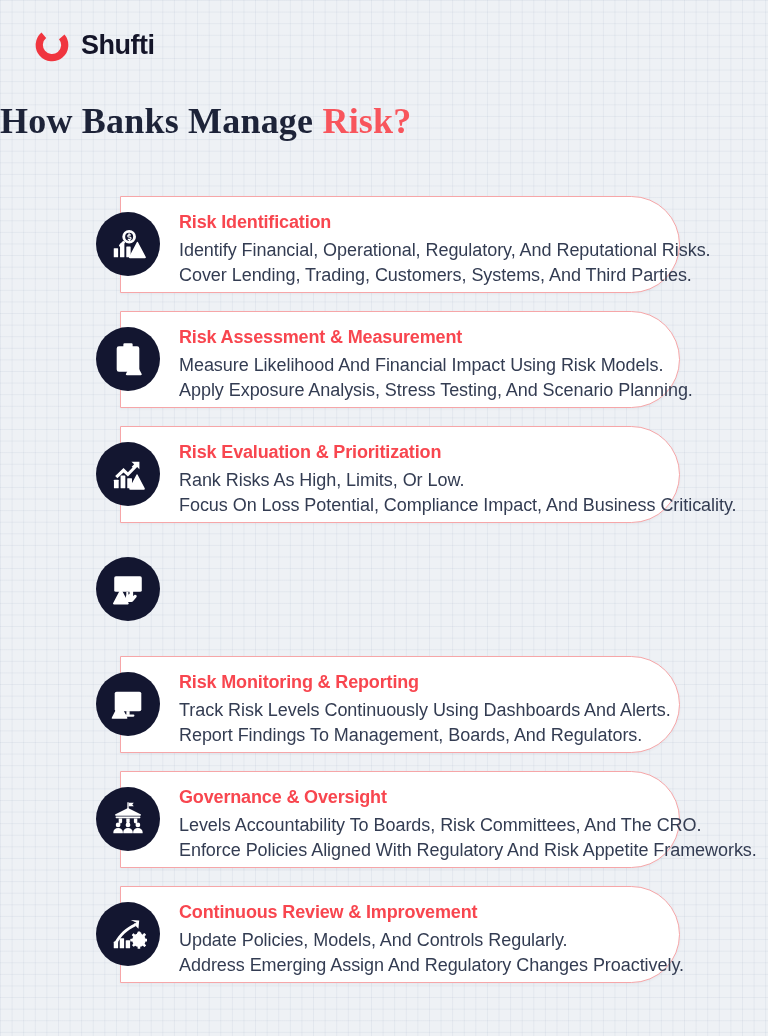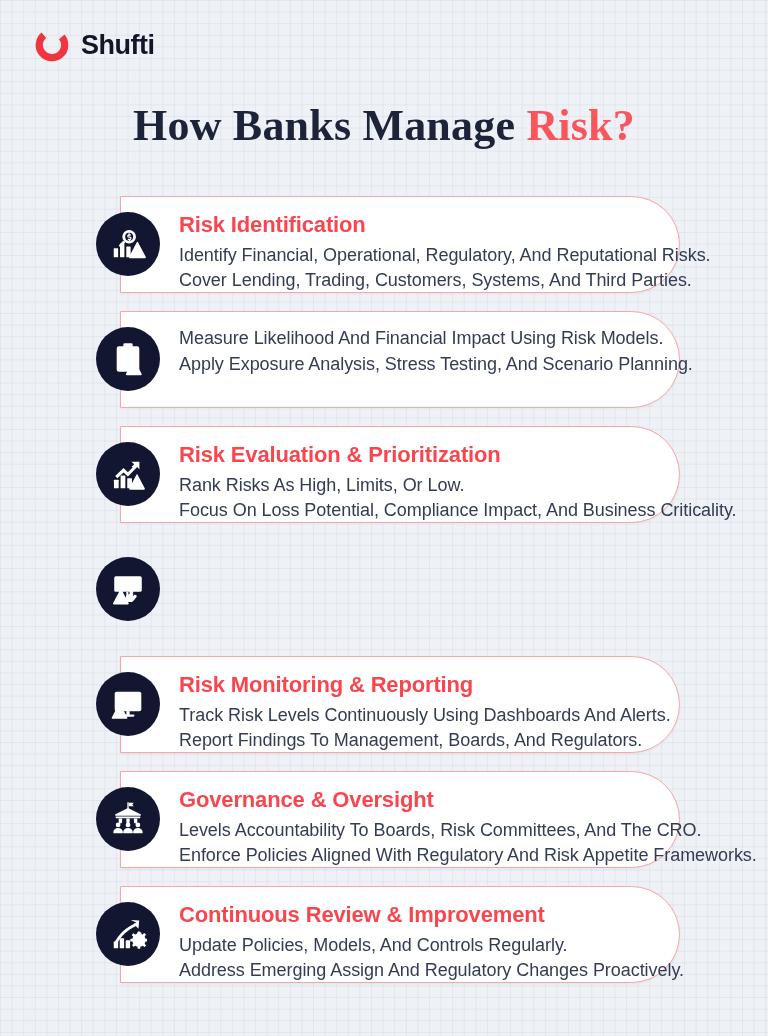--- a/index.html
+++ b/index.html
@@ -53,23 +53,23 @@
     letter-spacing: -0.5px;
     line-height: 1;
   }
 
   
   .page-title {
     position: absolute;
     top: 100px;
     left: 0;
     width: 768px;
-    text-align: center;
+    text-align: left;
     font-family: "Liberation Serif", "DejaVu Serif", serif;
-    font-size: 44px;
+    font-size: 36px;
     font-weight: 700;
     color: #1d2338;
     letter-spacing: 0.2px;
     white-space: nowrap;
   }
   .page-title .accent { color: #f8555c; }
 
   
   .card-list {
     position: absolute;
@@ -97,21 +97,21 @@
   }
 
   .card-text {
     position: absolute;
     left: 58px;
     top: 14px;
     right: 40px;
   }
 
   .card-heading {
-    font-size: 22px;
+    font-size: 18px;
     font-weight: 700;
     color: #f8464f;
     letter-spacing: -0.15px;
     line-height: 1.25;
     margin-bottom: 4px;
     white-space: nowrap;
   }
 
   .card-body {
     font-size: 18px;
@@ -179,20 +179,21 @@
 
           <path d="M30.4 17.8 38.6 33.4a1.1 1.1 0 0 1-.97 1.6H22.17a1.1 1.1 0 0 1-.97-1.6l8.2-15.6a1.1 1.1 0 0 1 1.0 0z" fill="#ffffff"></path>
           <path d="M29.45 23.4h1.9l-.32 6.0h-1.26zM29.35 30.9h2.1v2.05h-2.1z" fill="#131630"></path>
         </svg>
       </div>
     </div>
 
     <div class="card-row">
       <div class="card">
         <div class="card-text">
+          <div class="card-heading">Risk Assessment &amp; Measurement</div>
           <div class="card-body">Measure Likelihood And Financial Impact Using Risk Models.</div>
           <div class="card-body">Apply Exposure Analysis, Stress Testing, And Scenario Planning.</div>
         </div>
       </div>
       <div class="icon-badge">
         <svg viewBox="0 0 40 40">
 
           <path d="M10.5 6.5h19a2.4 2.4 0 0 1 2.4 2.4v22.2a2.4 2.4 0 0 1-2.4 2.4h-19a2.4 2.4 0 0 1-2.4-2.4V8.9a2.4 2.4 0 0 1 2.4-2.4z"></path>
 
           <path d="M16.4 3.4h7.2a1.3 1.3 0 0 1 1.3 1.3v3.0a1.3 1.3 0 0 1-1.3 1.3h-7.2a1.3 1.3 0 0 1-1.3-1.3v-3.0a1.3 1.3 0 0 1 1.3-1.3z"></path>

